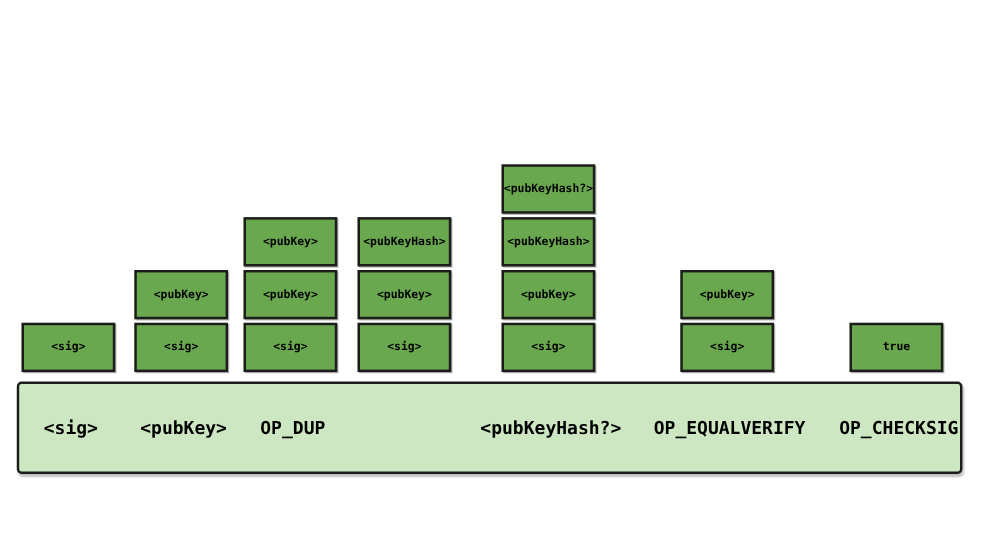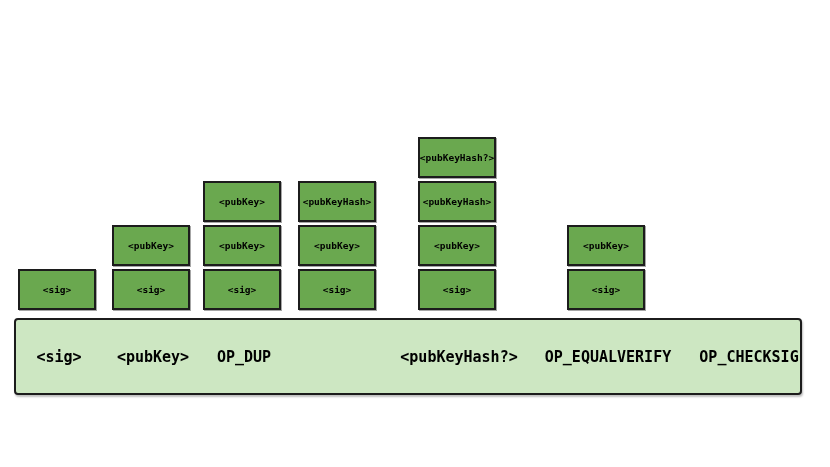--- a/index.html
+++ b/index.html
@@ -97,20 +97,23 @@
     <div class="box">&lt;pubKeyHash&gt;</div>
     <div class="box">&lt;pubKey&gt;</div>
     <div class="box">&lt;sig&gt;</div>
   </div>
 
   <div class="column" style="--cx:606px">
     <div class="box">&lt;pubKey&gt;</div>
     <div class="box">&lt;sig&gt;</div>
   </div>
 
+  <div class="column" style="--cx:747px">
+    <div class="box">true</div>
+  </div>
 
   <div class="bar">
     <div class="op-label" style="--cx:57px">&lt;sig&gt;</div>
     <div class="op-label" style="--cx:151px">&lt;pubKey&gt;</div>
     <div class="op-label" style="--cx:242px">OP_DUP</div>
     <div class="op-label" style="--cx:457px">&lt;pubKeyHash?&gt;</div>
     <div class="op-label" style="--cx:747px">OP_CHECKSIG</div>
     <div class="op-label" style="--cx:606px">OP_EQUALVERIFY</div>
   </div>
 

